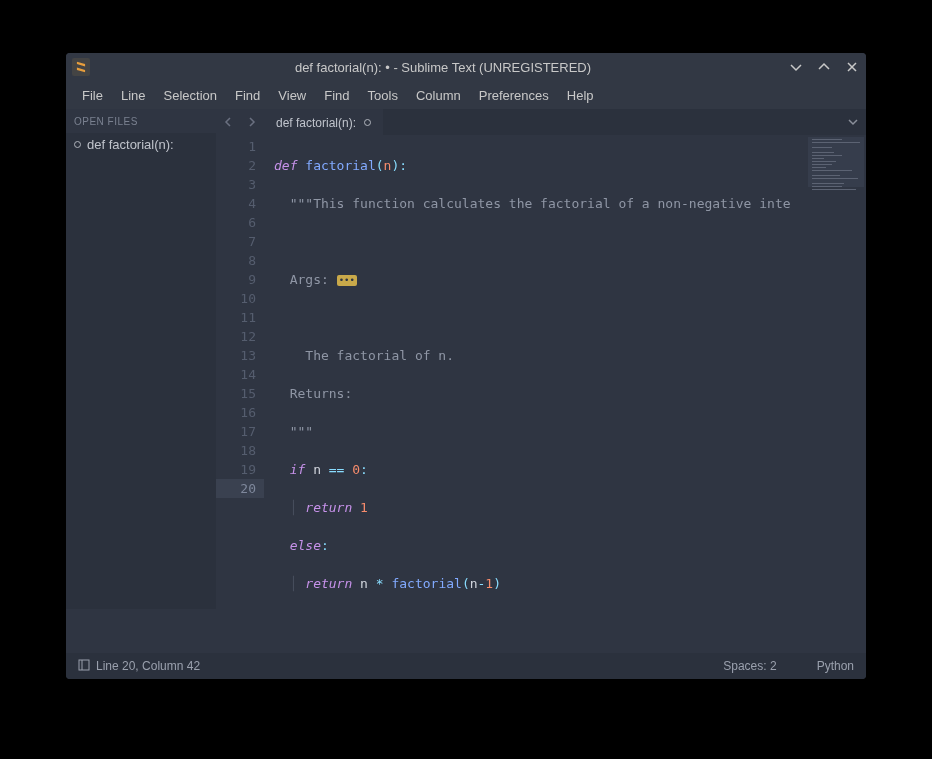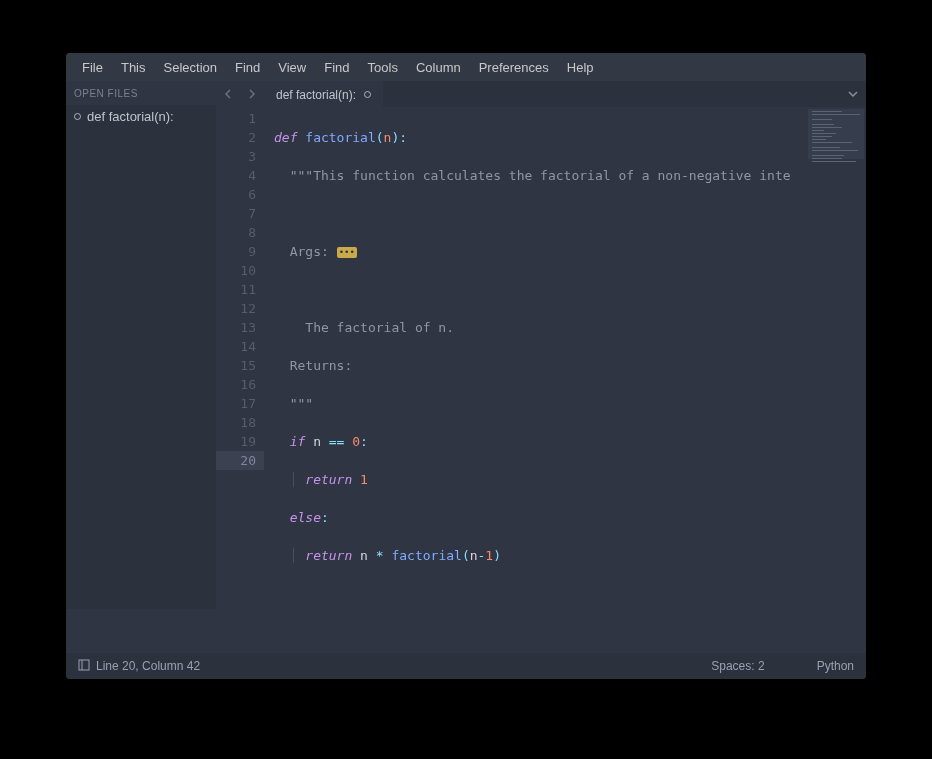--- a/index.html
+++ b/index.html
@@ -55,21 +55,21 @@
   .code {
     flex: 1; padding: 2px 0 2px 10px; font-family: "Consolas","Menlo",monospace;
     font-size: 13px; line-height: 19px; color: #c0c4cc; white-space: pre; overflow: hidden;
     position:relative;
   }
   .minimap { width: 60px; background: #2f3542; position: relative; }
   .minimap-thumb { position:absolute; top:2px; right:2px; left:2px; height: 50px; background: #38404f; opacity: 0.8; }
   .mini-line { position:absolute; left:6px; height:1px; background:#5c6373; }
   .statusbar {
     height: 26px; background: #2b313d; display: flex; align-items: center;
-    padding: 0 12px; color: #9aa0ad; font-size: 12px; gap: 22px; margin-top: 44px;
+    padding: 0 12px; color: #9aa0ad; font-size: 12px; gap: 10px; margin-top: 44px;
   }
   .status-left { display:flex; align-items:center; gap:6px; }
   .status-spacer { flex:1; }
   .status-item { cursor: pointer; }
   
   .kw { color: #c792ea; font-style: italic; }
   .kw2 { color: #c792ea; font-style: italic; text-align: center; }
   .fn { color: #82aaff; }
   .fncall { color: #82aaff; }
   .param { color: #f78c6c; }
@@ -81,24 +81,49 @@
   .ident { color: #d0d4dc; }
   .fold { display:inline-block; background:#c9a94a; color:#2f3542; border-radius:2px; padding:0 2px; font-size:9px; line-height:11px; vertical-align:middle;}
   .guide { color: #484f5e; }
   .panel-icon svg { width:12px; height:12px; }
 </style>
 </head>
 <body>
 
 <div class="window">
 
+  <div class="titlebar">
+    <div class="app-icon">
+      <svg viewBox="0 0 24 24">
+          <path d="M5 3 L19 7 L19 11 L5 7 Z M5 13 L19 17 L19 21 L5 17 Z" fill="#e89e3c"></path>
+        </svg>
+    </div>
+    <div class="title-text">def factorial(n): • - Sublime Text (UNREGISTERED)</div>
+    <div class="win-controls">
+      <div class="win-btn">
+          <svg width="12" height="12" viewBox="0 0 12 12">
+            <path d="M1 4 L6 9 L11 4" stroke="#c8c8c8" stroke-width="1.5" fill="none"></path>
+          </svg>
+        </div>
+      <div class="win-btn">
+          <svg width="12" height="12" viewBox="0 0 12 12">
+            <path d="M1 8 L6 3 L11 8" stroke="#c8c8c8" stroke-width="1.5" fill="none"></path>
+          </svg>
+        </div>
+      <div class="win-btn">
+          <svg width="12" height="12" viewBox="0 0 12 12">
+            <path d="M2 2 L10 10 M10 2 L2 10" stroke="#c8c8c8" stroke-width="1.5"></path>
+          </svg>
+        </div>
+    </div>
+  </div>
 
   <div class="menubar">
     <div class="menu-item">File</div>
-    <div class="menu-item">This</div>
+    <div class="menu-item">Line</div>
     <div class="menu-item">Selection</div>
     <div class="menu-item">Find</div>
     <div class="menu-item">View</div>
     <div class="menu-item">Find</div>
     <div class="menu-item">Tools</div>
     <div class="menu-item">Column</div>
     <div class="menu-item">Preferences</div>
     <div class="menu-item">Help</div>
   </div>
 

